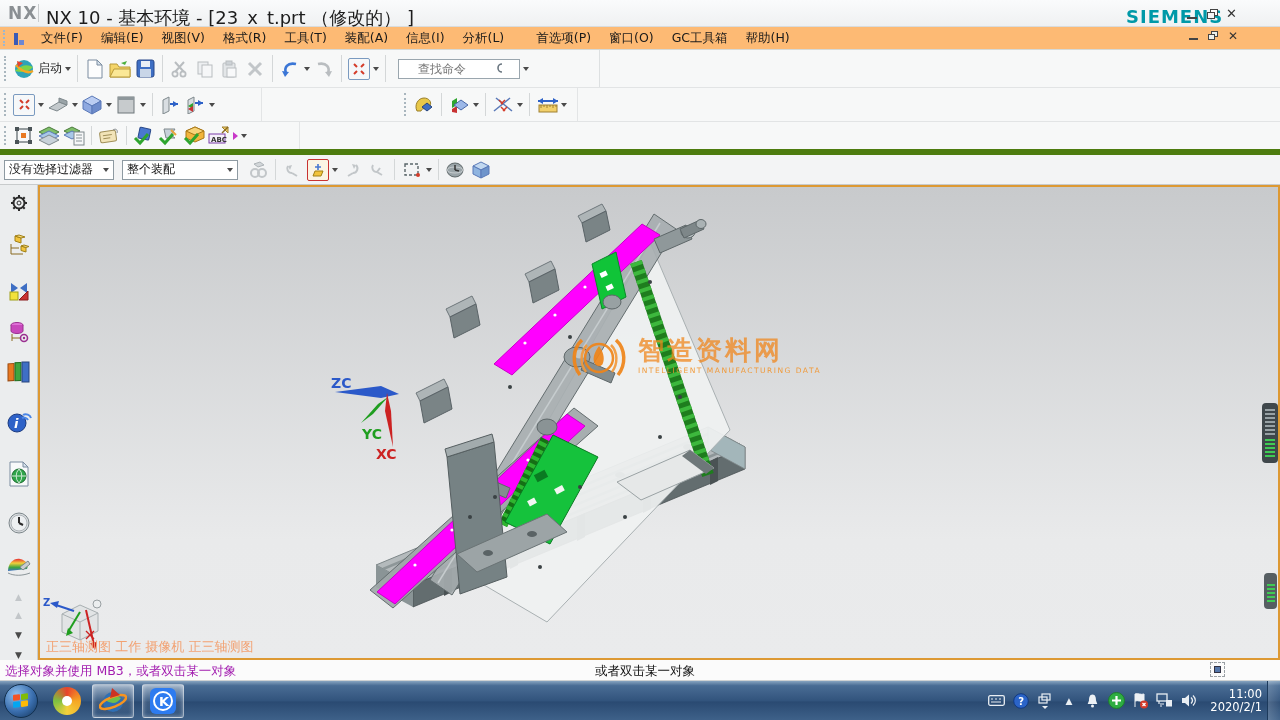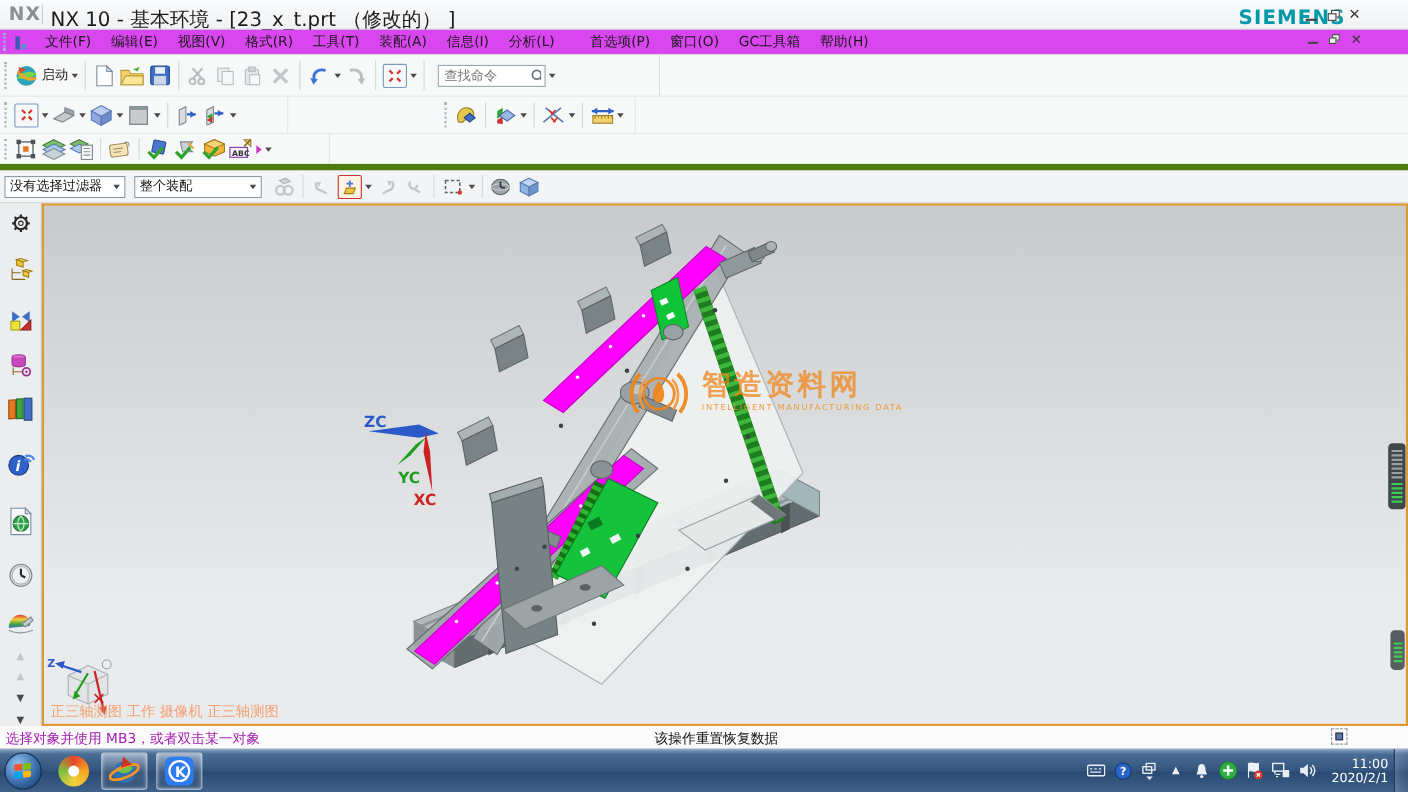--- a/index.html
+++ b/index.html
@@ -11,40 +11,40 @@
   .nx-logo{left:8px;top:3px;font-size:17px;font-weight:bold;color:#8A8F93;letter-spacing:1px;}
   .title-sep{left:38px;top:4px;width:1px;height:18px;background:#C9CCCE;}
   .win-title{left:46px;top:6px;font-size:18px;color:#1C1C1C;}
   .brand{left:1126px;top:6px;font-size:18px;font-weight:bold;color:#0099A8;letter-spacing:1px;}
   .wbtn{top:9px;width:14px;height:11px;cursor:pointer;}
   .wbtn .bar{position:absolute;left:1px;bottom:1px;width:10px;height:2px;background:#444;}
   .wbtn .sq1{position:absolute;left:4px;top:0;width:8px;height:7px;border:1.5px solid #444;background:#fff;}
   .wbtn .sq2{position:absolute;left:1px;top:3px;width:8px;height:7px;border:1.5px solid #444;background:#F5F6F7;}
   .wbtn .x{position:absolute;left:0;top:-3px;font-size:13px;color:#333;font-weight:bold;}
   
-  #menubar{left:0;top:27px;width:1280px;height:23px;background:#d946ef;border-bottom:1px solid #D6D9D6;display:flex;align-items:center;}
+  #menubar{left:0;top:27px;width:1280px;height:23px;background:#fdba74;border-bottom:1px solid #D6D9D6;display:flex;align-items:center;}
   .mgrip{width:3px;height:16px;border-left:2px dotted #9FB6CC;margin-left:3px;}
   .micon{width:14px;height:14px;margin:0 6px 0 6px;}
   .menu-item{font-size:12.5px;color:#1A1A1A;padding:3px 9px;cursor:default;}
   .menu-item.gap{margin-left:14px;}
   .mwbtns{position:absolute;right:42px;top:31px;display:flex;gap:9px;}
   
   .trow{left:0;width:1280px;background:#F7F8F8;}
   #tb1{top:50px;height:38px;border-bottom:1px solid #E2E4E5;}
   #tb2{top:88px;height:34px;border-bottom:1px solid #E2E4E5;}
   #tb3{top:122px;height:33px;border-bottom:6px solid #4d7c0f;}
   #tb4{top:155px;height:30px;background:#F3F4F5;border-bottom:1px solid #C8CBCC;}
   .cluster{position:absolute;top:0;height:100%;display:flex;align-items:center;gap:3px;padding:0 4px;border-right:1px solid #E3E5E6;}
   .grip{width:3px;height:70%;border-left:2px dotted #A9B6BE;margin-right:3px;}
   .sep{width:1px;height:72%;background:#D4D7D8;margin:0 3px;}
   .ticon{width:22px;height:22px;display:inline-flex;align-items:center;justify-content:center;border-radius:2px;}
   .ticon svg{display:block;}
   .caret{width:0;height:0;border-left:3.5px solid transparent;border-right:3.5px solid transparent;border-top:4px solid #4A4A4A;display:inline-block;}
   .glabel{font-size:12px;color:#222;}
-  .findbox{width:98px;height:20px;border:1px solid #9AA6AE;background:#fff;display:flex;align-items:center;padding:0 3px;}
+  .findbox{width:122px;height:20px;border:1px solid #9AA6AE;background:#fff;display:flex;align-items:center;padding:0 17px;}
   .findbox input{flex:1;border:none;outline:none;font-size:12px;color:#555;width:80px;background:transparent;}
   .dropdown{height:20px;border:1px solid #8E9AA2;background:#fff;display:flex;align-items:center;justify-content:space-between;padding:0 4px;font-size:12px;color:#111;}
   
   #sidebar{left:0;top:185px;width:38px;height:475px;background:#EBEDEE;border-right:1px solid #C9CCCD;display:flex;flex-direction:column;align-items:center;}
   .sbicon{width:26px;height:26px;display:flex;align-items:center;justify-content:center;cursor:pointer;}
   
   #viewport{left:38px;top:185px;width:1242px;height:475px;border:2px solid #DD9933;background:linear-gradient(#C8CACC,#E9EAEB 75%,#EAEBEC);overflow:hidden;}
   #scene{position:absolute;left:0;top:0;}
   .view-text{position:absolute;left:6px;top:451px;font-size:13px;color:#F2A273;white-space:nowrap;}
   .watermark{position:absolute;left:528px;top:148px;display:flex;align-items:flex-start;gap:8px;opacity:.92;}
@@ -683,21 +683,21 @@
         <div class="wm-title">智造资料网</div>
         <div class="wm-sub">INTELLIGENT MANUFACTURING DATA</div>
       </div>
     </div>
 
     <div class="view-text">正三轴测图 工作 摄像机 正三轴测图</div>
   </div>
 
   <div id="statusbar" class="abs">
     <div class="abs st-left">选择对象并使用 MB3，或者双击某一对象</div>
-    <div class="abs st-mid">该操作重置恢复数据</div>
+    <div class="abs st-mid">或者双击某一对象</div>
     <div class="abs st-icon">
         <i></i>
       </div>
   </div>
 
   <div id="taskbar" class="abs">
     <div class="orb">
       <div class="flag">
         <i style="background:#F35325"></i>
           <i style="background:#81BC06"></i>

